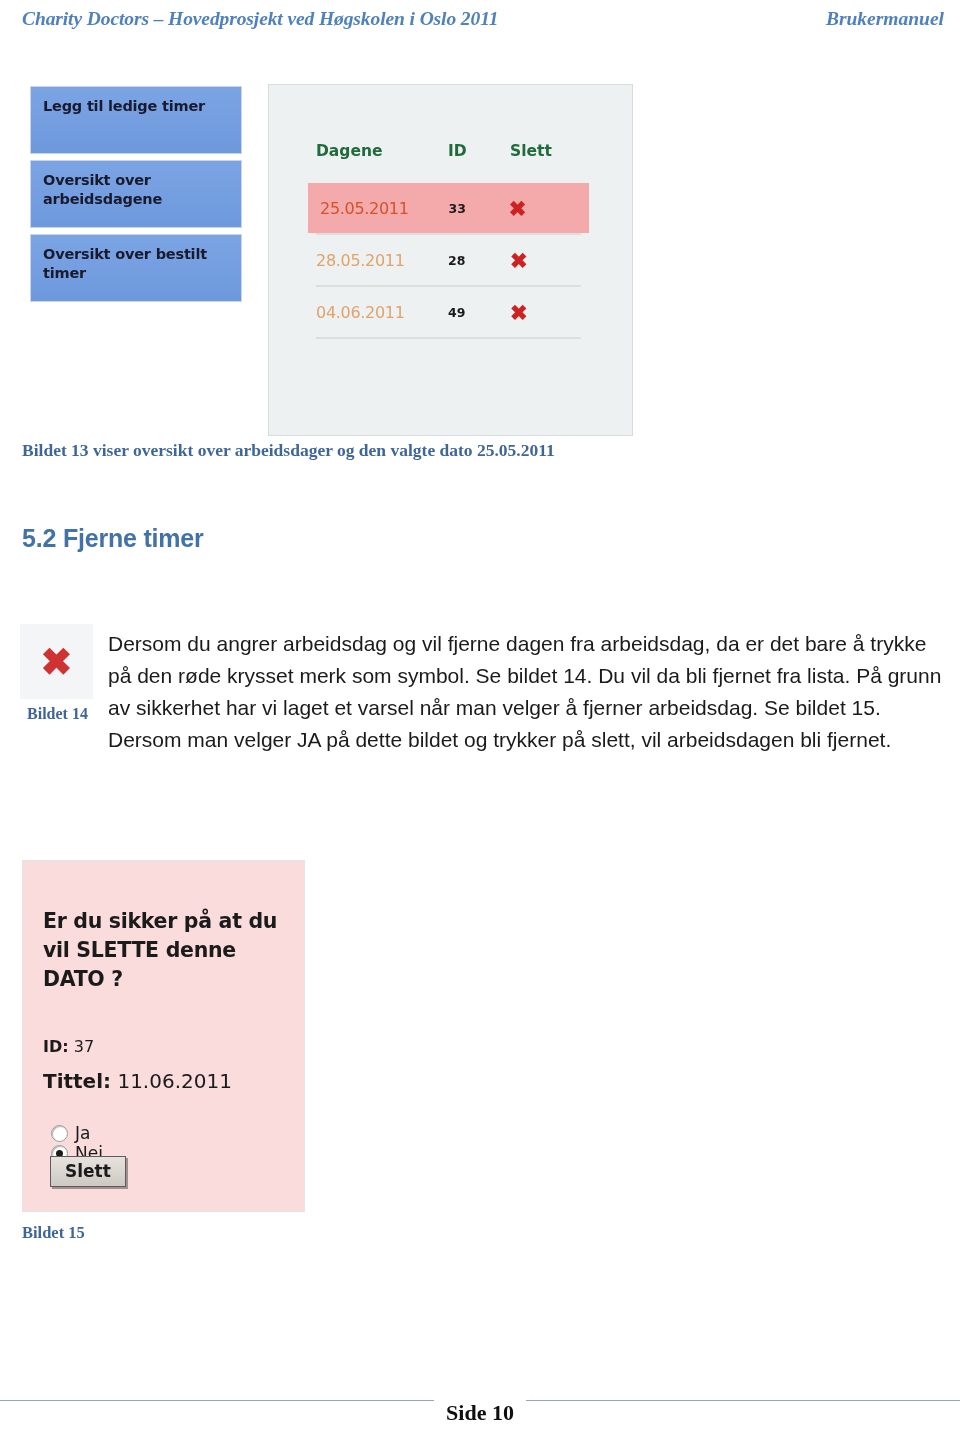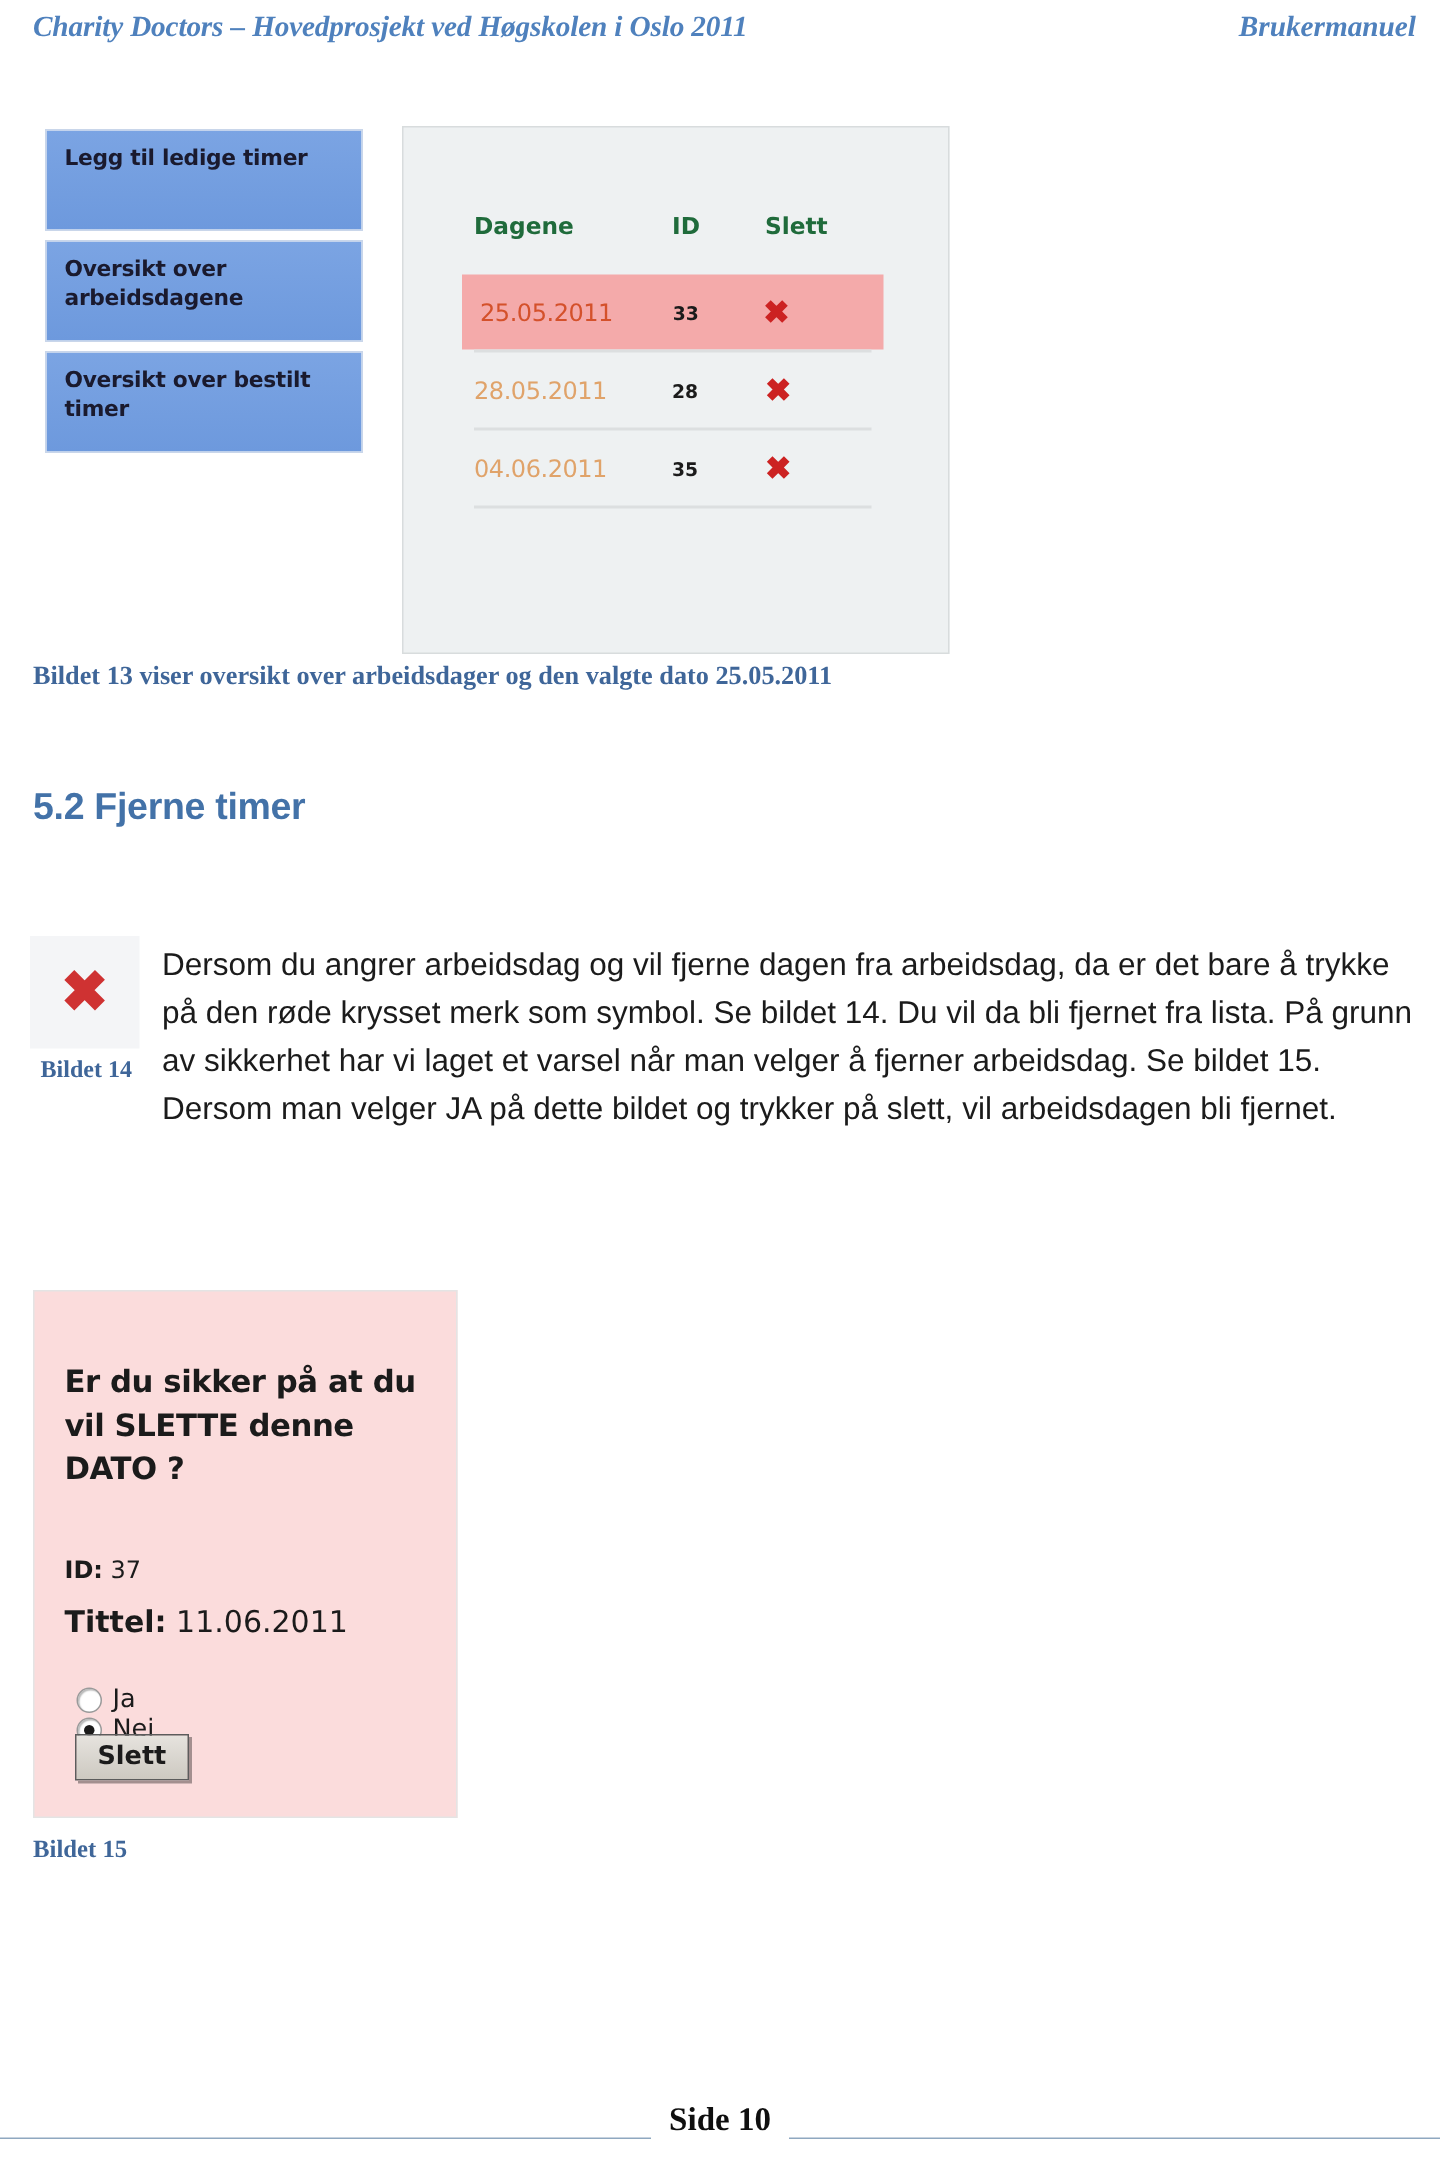--- a/index.html
+++ b/index.html
@@ -324,21 +324,21 @@
     white-space: nowrap;
   }
 
   
   .doc-footer {
     position: absolute;
     left: 0;
     bottom: 13px;
     width: 960px;
     display: flex;
-    align-items: flex-end;
+    align-items: flex-start;
   }
   .foot-rule {
     flex: 1;
     height: 1px;
     background: #8fa8c0;
   }
   .foot-page {
     font-family: "Liberation Serif", serif;
     font-weight: bold;
     font-size: 22px;
@@ -380,21 +380,21 @@
       <div class="row-sep"></div>
 
       <div class="days-row">
         <div class="cell-date">28.05.2011</div>
         <div class="cell-id">28</div>
         <div class="cell-slett">✖</div>
       </div>
 
       <div class="days-row">
         <div class="cell-date">04.06.2011</div>
-        <div class="cell-id">35</div>
+        <div class="cell-id">49</div>
         <div class="cell-slett">✖</div>
       </div>
 
     </div>
   </div>
 </div>
 
 <div class="cap13">Bildet 13 viser oversikt over arbeidsdager og den valgte dato 25.05.2011</div>
 
 <div class="h2-heading">5.2 Fjerne timer</div>

